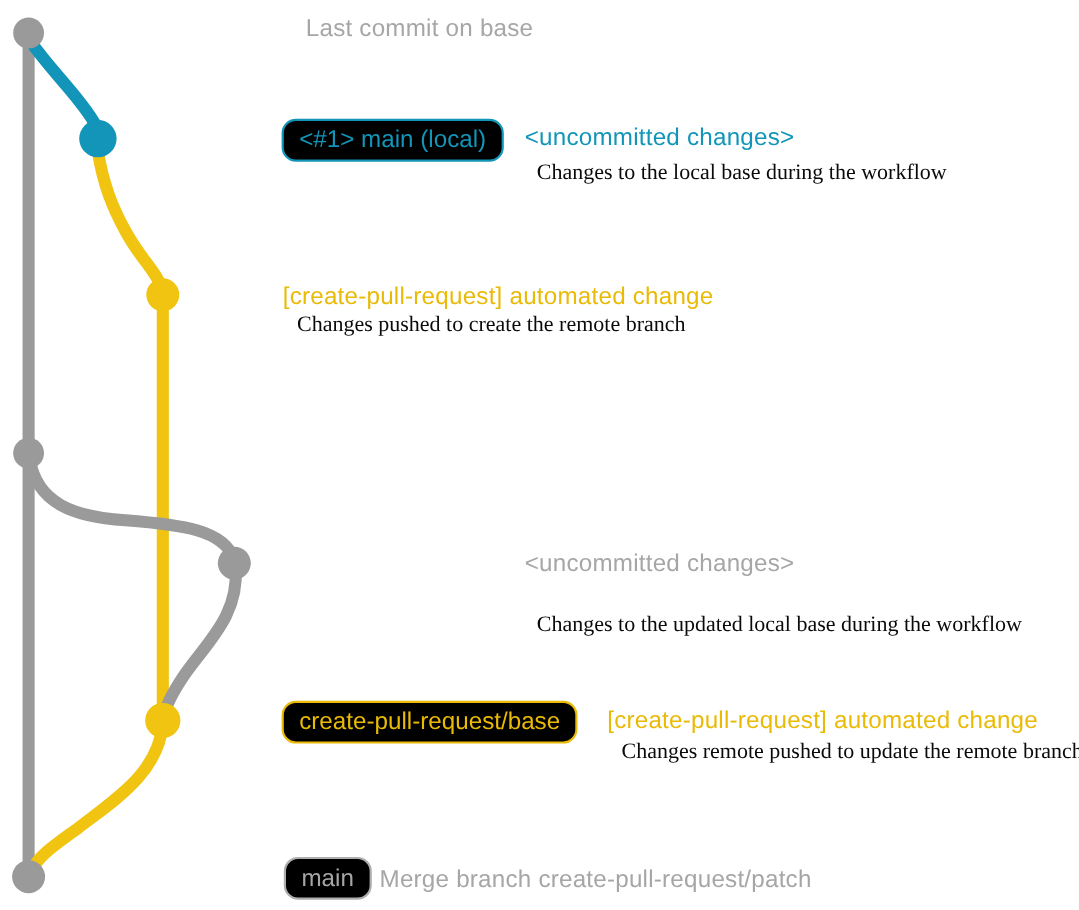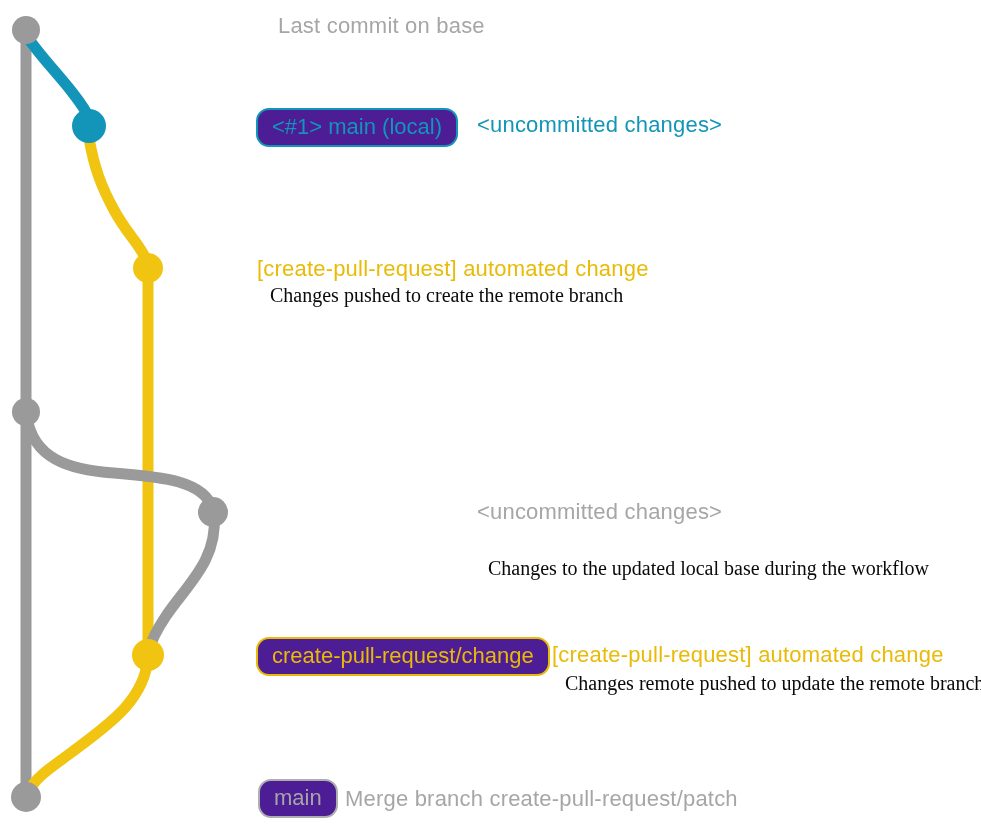--- a/index.html
+++ b/index.html
@@ -19,21 +19,21 @@
   .gray-label{color:var(--gray-label);}
   .teal-label{color:var(--teal);}
   .yellow-label{color:var(--yellow-text);}
   .badge{
     display:inline-block;
     font-size:22px;
     line-height:22px;
     padding:6px 14px 7px 14px;
     border:2px solid;
     border-radius:13px;
-    background:#4c1d95;
+    background:#000000;
   }
   .badge-teal{color:var(--teal);border-color:var(--teal);}
   .badge-gray{color:var(--gray-label);border-color:var(--gray-badge-border);}
   .badge-yellow{color:var(--yellow-text);border-color:var(--yellow-text);}
   .serif-detail{
     font-family:"Liberation Serif","DejaVu Serif",serif;
     font-size:20px;
     color:var(--detail-text);
   }
 </style>
@@ -66,30 +66,31 @@
     <circle cx="148" cy="655" r="16" fill="var(--yellow-line)"></circle>
     <circle cx="26" cy="797" r="15" fill="var(--gray-line)"></circle>
   </svg>
 
   <div class="abs sans-label gray-label" style="left:258px;top:13px;margin-left:20px;">Last commit on base</div>
 
   <div class="abs" style="left:256px;top:108px;">
     <span class="badge badge-teal">&lt;#1&gt; main (local)</span>
   </div>
   <div class="abs sans-label teal-label" style="left:477px;top:112px;">&lt;uncommitted changes&gt;</div>
+  <div class="abs serif-detail" style="left:488px;top:146px;">Changes to the local base during the workflow</div>
 
   <div class="abs sans-label yellow-label" style="left:257px;top:256px;">[create-pull-request] automated change</div>
   <div class="abs serif-detail" style="left:270px;top:284px;text-align:center;">Changes pushed to create the remote branch</div>
 
 
   <div class="abs sans-label gray-label" style="left:477px;top:499px;">&lt;uncommitted changes&gt;</div>
   <div class="abs serif-detail" style="left:488px;top:557px;">Changes to the updated local base during the workflow</div>
 
   <div class="abs" style="left:256px;top:637px;">
-    <span class="badge badge-yellow">create-pull-request/change</span>
+    <span class="badge badge-yellow">create-pull-request/base</span>
   </div>
   <div class="abs sans-label yellow-label" style="left:552px;top:642px;">[create-pull-request] automated change</div>
   <div class="abs serif-detail" style="left:565px;top:672px;">Changes remote pushed to update the remote branch</div>
 
   <div class="abs" style="left:258px;top:779px;">
     <span class="badge badge-gray">main</span>
   </div>
   <div class="abs sans-label gray-label" style="left:345px;top:786px;text-align:center;">Merge branch create-pull-request/patch</div>
 
 </div>

